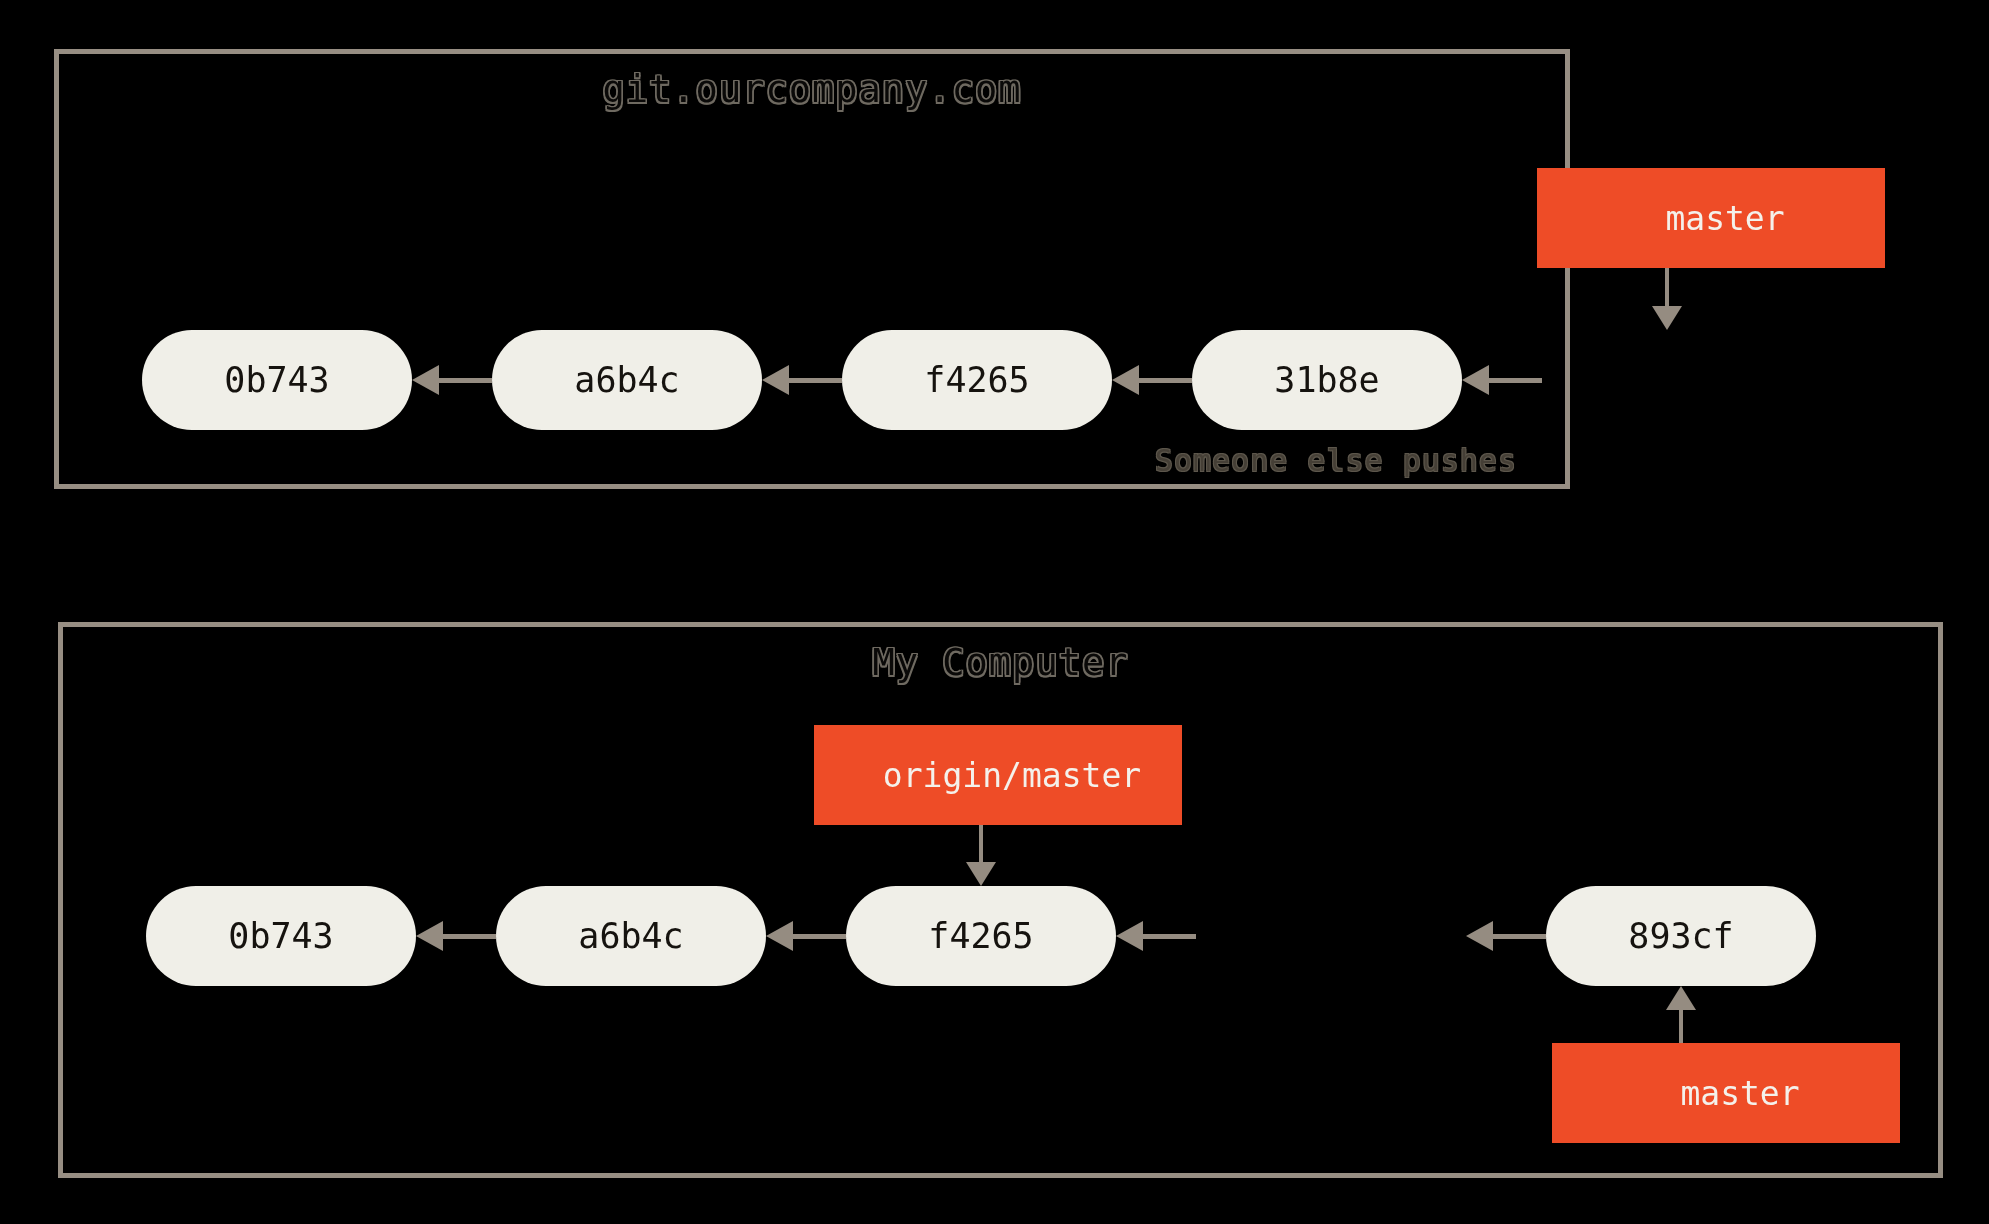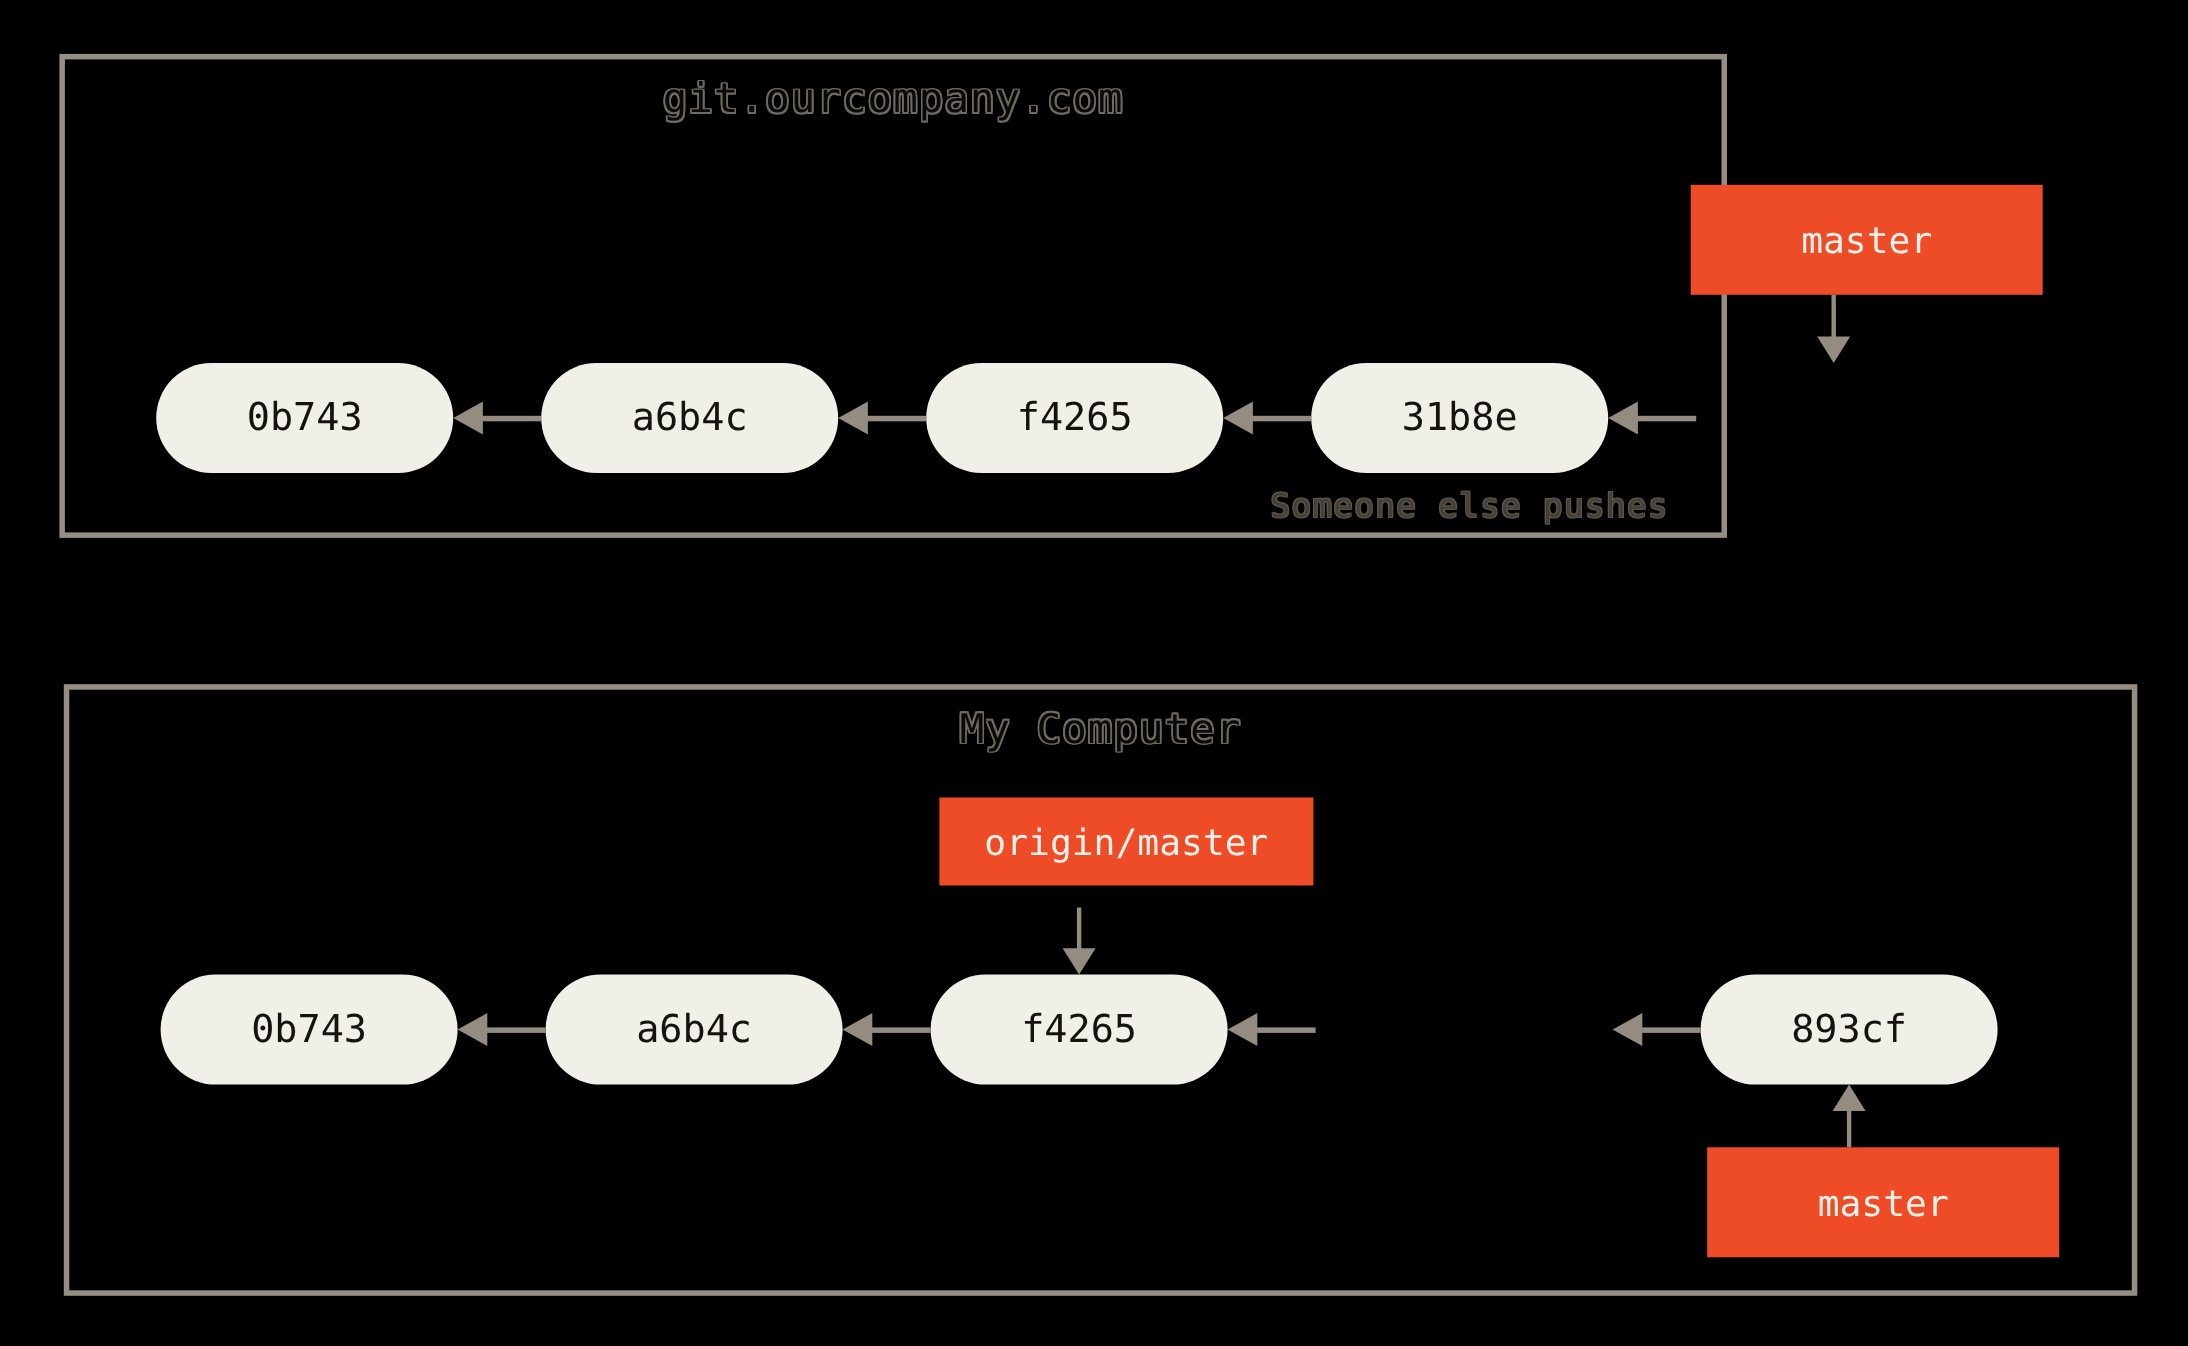--- a/index.html
+++ b/index.html
@@ -39,21 +39,21 @@
     background:var(--commit-bg,#f0efe8);
     color:var(--commit-text,#16130f);
     font-size:35px;
     display:flex;align-items:center;justify-content:center;text-align:center;
   }
   .branch-label{
     position:absolute;
     background:var(--branch-bg,#ee4c27);
     color:var(--branch-text,#f4f1eb);
     font-size:33px;
-    display:flex;align-items:center;justify-content:center;
+    display:flex;align-items:center;justify-content:center;padding-left:28px;
   }
   .h-arrow{position:absolute;width:80px;height:30px;}
   .h-arrow .line{
     position:absolute;left:20px;right:0;top:13px;height:5px;
     background:var(--arrow,#958c81);
   }
   .h-arrow .tri-left{
     position:absolute;left:0;top:0;width:0;height:0;
     border-top:15px solid transparent;
     border-bottom:15px solid transparent;
@@ -125,21 +125,21 @@
       <div class="tri-left"></div>
         <div class="line"></div>
     </div>
 
     <div class="annotation">Someone else pushes</div>
   </section>
 
   <section class="panel panel-local">
     <div class="panel-title">My Computer</div>
 
-    <div class="branch-label" style="left:751px;top:98px;width:340px;height:80px;margin-left:40px;">
+    <div class="branch-label" style="left:751px;top:98px;width:340px;height:100px;">
       <span>origin/master</span>
     </div>
 
     <div class="v-arrow down" style="left:903px;top:198px;height:61px;">
       <div class="vline"></div>
       <div class="tri-down"></div>
     </div>
 
     <div class="commit" style="left:83px;top:259px;">0b743</div>
     <div class="commit" style="left:433px;top:259px;">a6b4c</div>

